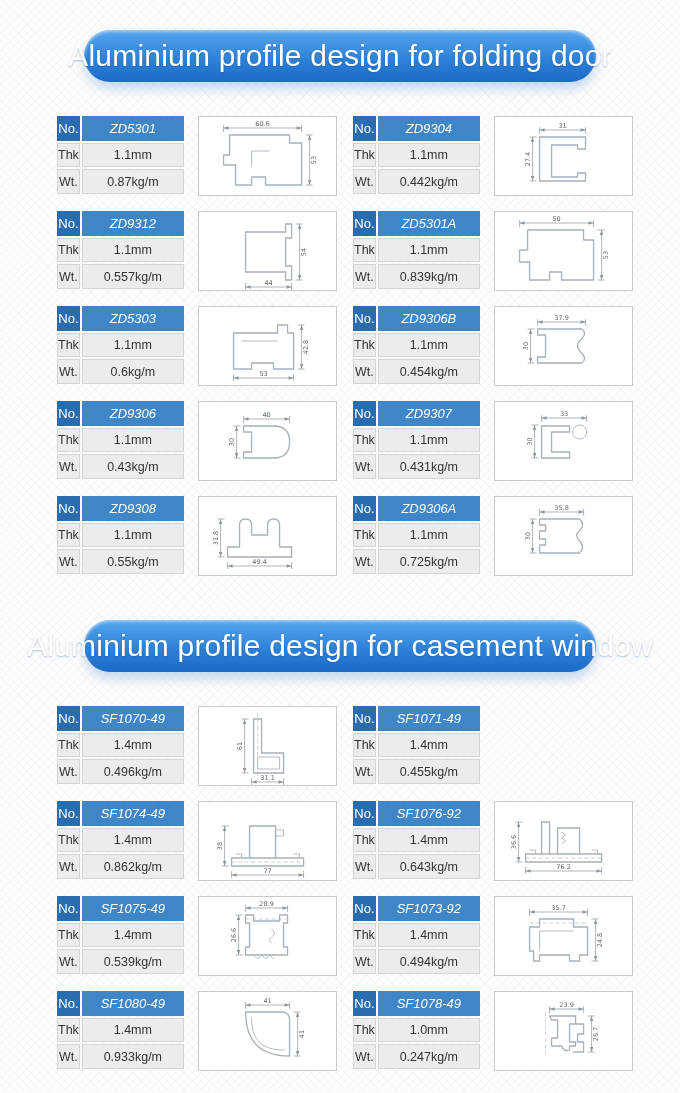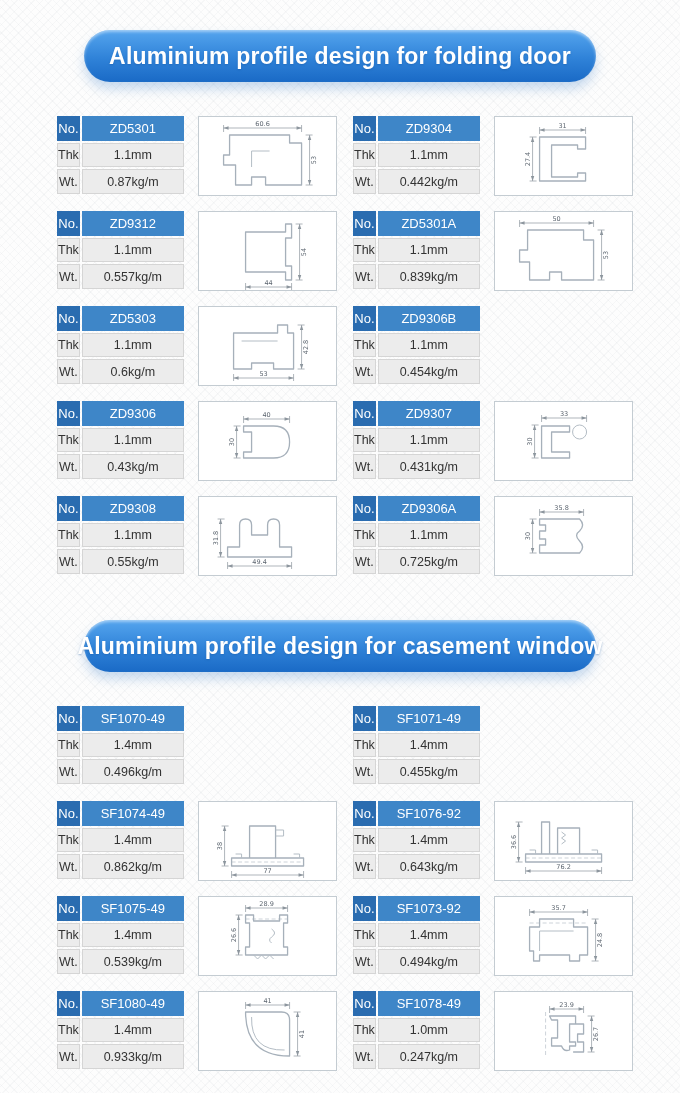--- a/index.html
+++ b/index.html
@@ -14,40 +14,40 @@
   }
   .banner{
     width:512px;height:52px;margin:30px auto 0;
     border-radius:27px;
     background:linear-gradient(180deg, var(--banner-light,#55a5ee) 0%, var(--banner-blue,#2f82d8) 55%, var(--banner-dark,#1a6ac6) 100%);
     box-shadow:0 7px 12px rgba(110,160,215,.38), inset 0 2px 3px rgba(255,255,255,.45);
     display:flex;align-items:center;justify-content:center;
   }
   .banner-2{margin-top:44px;}
   .banner-text{
-    color:#fff;font-size:23px;font-weight:bold;letter-spacing:.2px;
+    color:#fff;font-size:30px;font-weight:normal;letter-spacing:.2px;
     text-shadow:0 1px 2px rgba(20,80,150,.35);
     white-space:nowrap;
   }
   .grid{
     display:grid;grid-template-columns:repeat(2,280px);
     column-gap:16px;row-gap:15px;
     padding-left:57px;margin-top:34px;
   }
   .card{display:flex;height:80px;}
   table.spec{border-collapse:separate;border-spacing:2px;margin:-2px 0 0 -2px;}
   .spec td{
     padding:0;text-align:center;vertical-align:middle;
     font-size:12.5px;height:24px;box-sizing:border-box;
   }
   td.lbl{width:21px;}
   td.val{width:102px;}
   tr.blue td{color:#fff;font-size:13px;border:1px solid transparent;}
   tr.blue td.lbl{background:var(--cell-label-blue,#2a6cb0);}
-  tr.blue td.val{background:var(--cell-value-blue,#3e86c8);}
+  tr.blue td.val{background:var(--cell-value-blue,#3e86c8);font-style:italic;}
   tr.gray td{background:#ececec;border:1px solid #d5d5d5;color:#333;}
   .drawing{
     flex:1;margin-left:12px;box-sizing:border-box;
     border:1px solid #c4ccd2;background:#fff;
   }
   .drawing svg{display:block;width:100%;height:100%;}
   .outline{fill:none;stroke:#a6b0ba;stroke-width:1.3;stroke-linejoin:round;stroke-linecap:round;}
   .detail{fill:none;stroke:#b4bdc5;stroke-width:1;}
   .dashedln{fill:none;stroke:#c0c8cf;stroke-width:.8;stroke-dasharray:4 2.5;}
   .dim{stroke:#8d969e;stroke-width:.7;}
@@ -248,20 +248,37 @@
       <tr class="gray">
         <td class="lbl">Thk</td>
         <td class="val">1.1mm</td>
       </tr>
       <tr class="gray">
         <td class="lbl">Wt.</td>
         <td class="val">0.454kg/m</td>
       </tr>
     </tbody>
       </table>
+    <div class="drawing">
+        <svg viewBox="0 0 124 78">
+          <path d="M36 22 h44 q6 4 0 10 q-8 6 0 14 q6 6 0 10 h-44 v-6 h8 v-22 h-8 z" class="outline"></path>
+          <line x1="36" y1="15" x2="84" y2="15" class="dim"></line>
+          <line x1="36" y1="12" x2="36" y2="19" class="dim"></line>
+          <line x1="84" y1="12" x2="84" y2="19" class="dim"></line>
+          <path d="M36 15 l5 -1.7 l0 3.4 z" class="dimarrow"></path>
+          <path d="M84 15 l-5 -1.7 l0 3.4 z" class="dimarrow"></path>
+          <text class="dimtxt" x="60" y="12.5">37.9</text>
+          <line x1="29" y1="22" x2="29" y2="56" class="dim"></line>
+          <line x1="26" y1="22" x2="33" y2="22" class="dim"></line>
+          <line x1="26" y1="56" x2="33" y2="56" class="dim"></line>
+          <path d="M29 22 l-1.7 5 l3.4 0 z" class="dimarrow"></path>
+          <path d="M29 56 l-1.7 -5 l3.4 0 z" class="dimarrow"></path>
+          <text class="dimtxt" x="26" y="39" transform="rotate(-90 26 39)">30</text>
+        </svg>
+      </div>
   </div>
     <div class="card">
     <table class="spec">
         <tbody>
       <tr class="blue">
         <td class="lbl">No.</td>
         <td class="val">ZD9306</td>
       </tr>
       <tr class="gray">
         <td class="lbl">Thk</td>
@@ -413,20 +430,39 @@
       <tr class="gray">
         <td class="lbl">Thk</td>
         <td class="val">1.4mm</td>
       </tr>
       <tr class="gray">
         <td class="lbl">Wt.</td>
         <td class="val">0.496kg/m</td>
       </tr>
     </tbody>
       </table>
+    <div class="drawing">
+        <svg viewBox="0 0 124 78">
+          <path d="M52 6 v66" class="dashedln"></path>
+          <path d="M48 12 h8 v34 h22 v20 h-30 z" class="outline"></path>
+          <path d="M52 50 h22 v12 h-22 z" class="detail"></path>
+          <line x1="39" y1="12" x2="39" y2="66" class="dim"></line>
+          <line x1="36" y1="12" x2="43" y2="12" class="dim"></line>
+          <line x1="36" y1="66" x2="43" y2="66" class="dim"></line>
+          <path d="M39 12 l-1.7 5 l3.4 0 z" class="dimarrow"></path>
+          <path d="M39 66 l-1.7 -5 l3.4 0 z" class="dimarrow"></path>
+          <text class="dimtxt" x="36" y="39" transform="rotate(-90 36 39)">61</text>
+          <line x1="46" y1="75" x2="78" y2="75" class="dim"></line>
+          <line x1="46" y1="71" x2="46" y2="78" class="dim"></line>
+          <line x1="78" y1="71" x2="78" y2="78" class="dim"></line>
+          <path d="M46 75 l5 -1.7 l0 3.4 z" class="dimarrow"></path>
+          <path d="M78 75 l-5 -1.7 l0 3.4 z" class="dimarrow"></path>
+          <text class="dimtxt" x="62" y="73">31.1</text>
+        </svg>
+      </div>
   </div>
     <div class="card">
     <table class="spec">
         <tbody>
       <tr class="blue">
         <td class="lbl">No.</td>
         <td class="val">SF1071-49</td>
       </tr>
       <tr class="gray">
         <td class="lbl">Thk</td>

